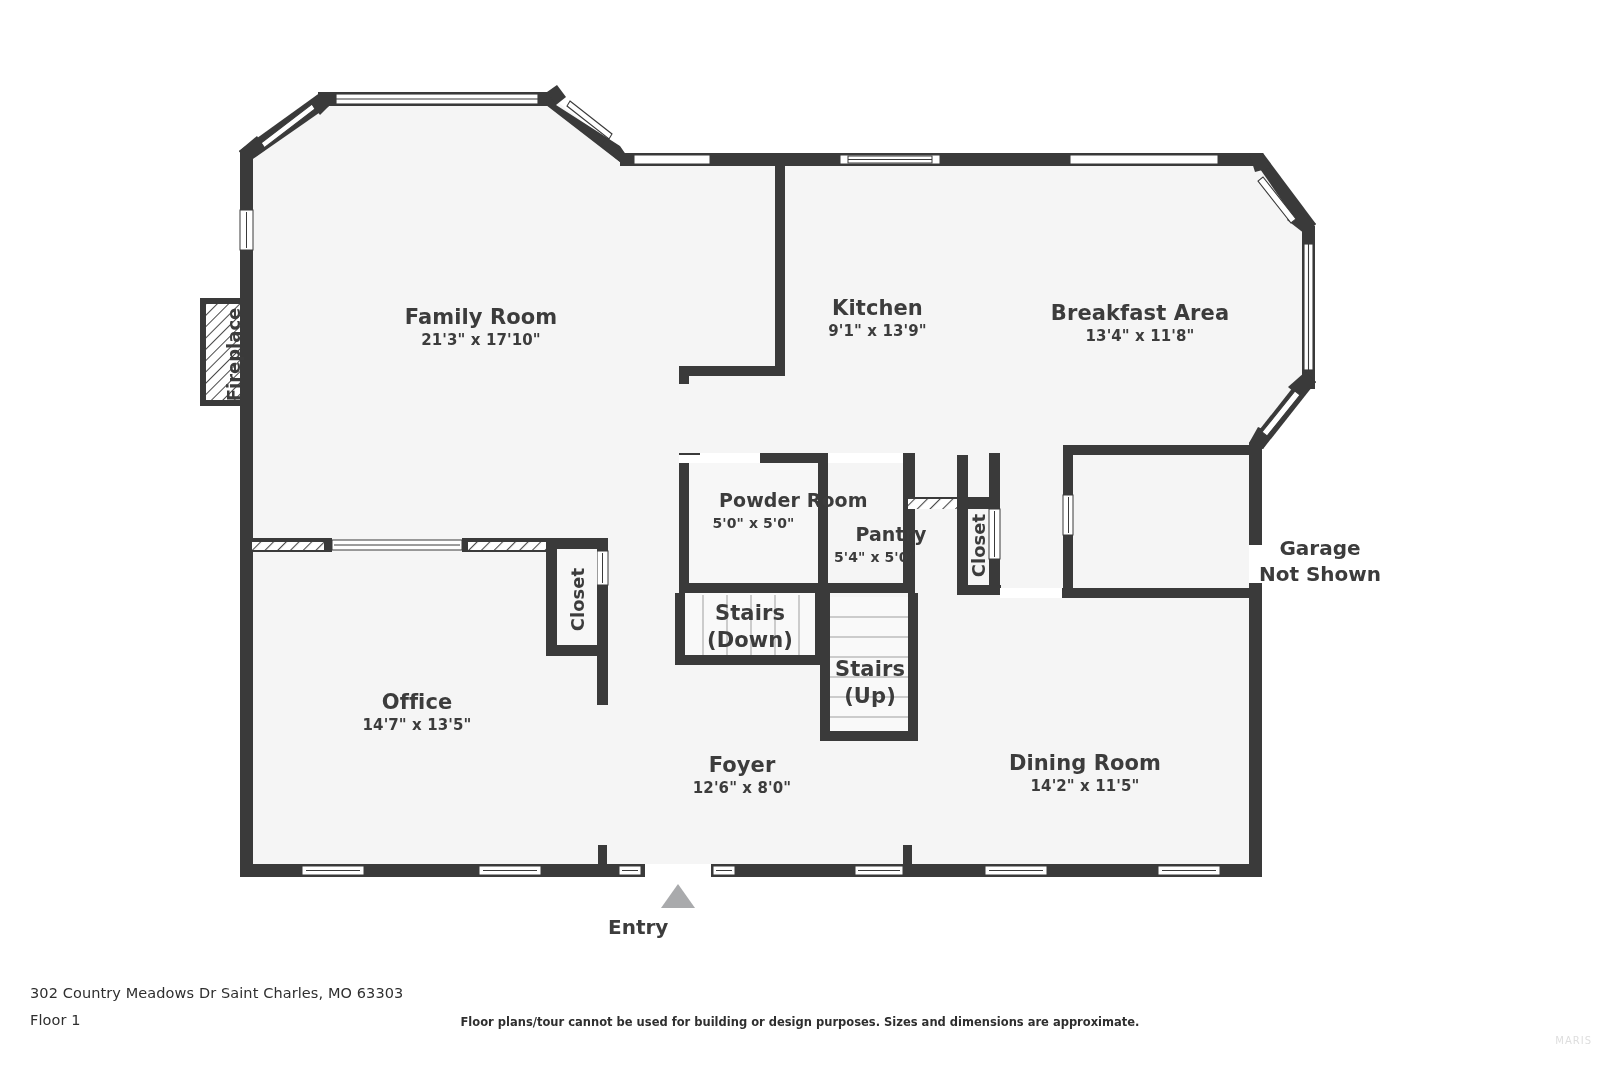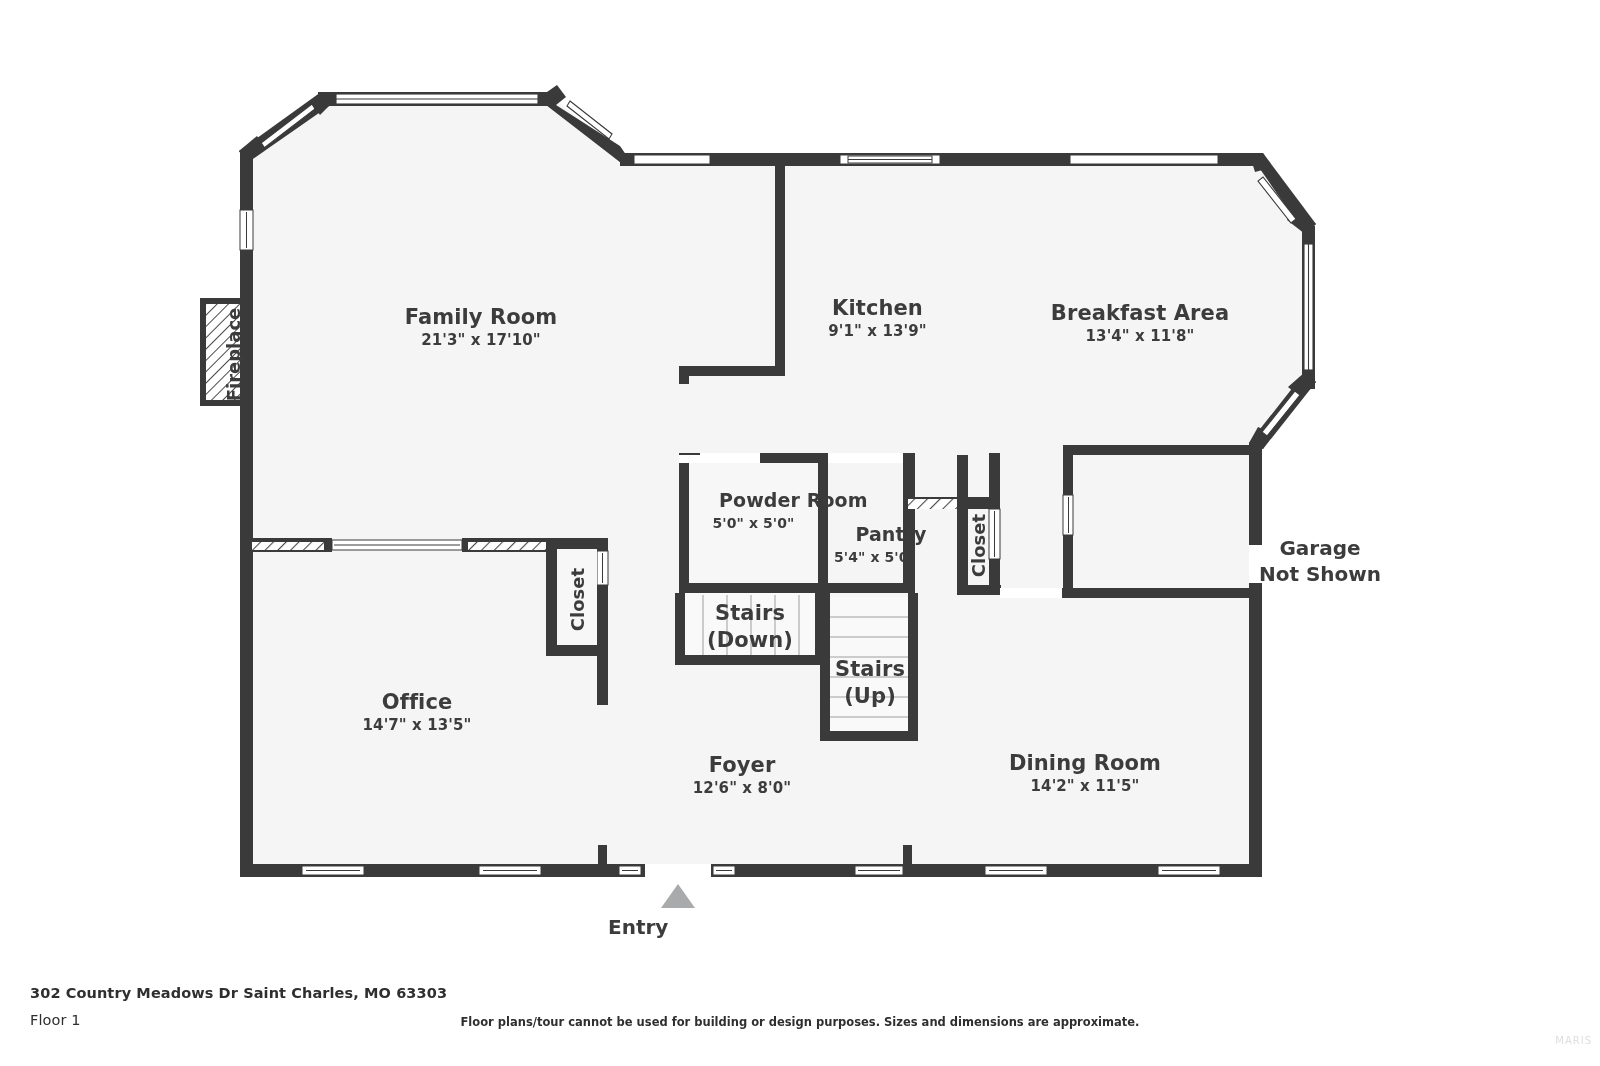--- a/index.html
+++ b/index.html
@@ -51,21 +51,21 @@
     border-left:17px solid transparent;
     border-right:17px solid transparent;
     border-bottom:24px solid #a9aaac;
   }
   #garage-note{
     position:absolute;text-align:center;font-size:20px;font-weight:700;
     line-height:1.3;color:#3c3c3c;white-space:nowrap;
   }
   #addr-line{
     position:absolute;left:30px;top:985px;
-    font-size:14.5px;font-weight:700;color:#2f2f2f;letter-spacing:.1px;
+    font-size:14.5px;font-weight:400;color:#2f2f2f;letter-spacing:.1px;
   }
   #floor-line{
     position:absolute;left:30px;top:1012px;
     font-size:14.5px;font-weight:400;color:#2f2f2f;letter-spacing:.1px;
   }
   #disclaimer{
     position:absolute;left:0;top:1015px;width:1600px;text-align:center;
     font-size:11.5px;font-weight:700;color:#2f2f2f;
   }
   #watermark{

